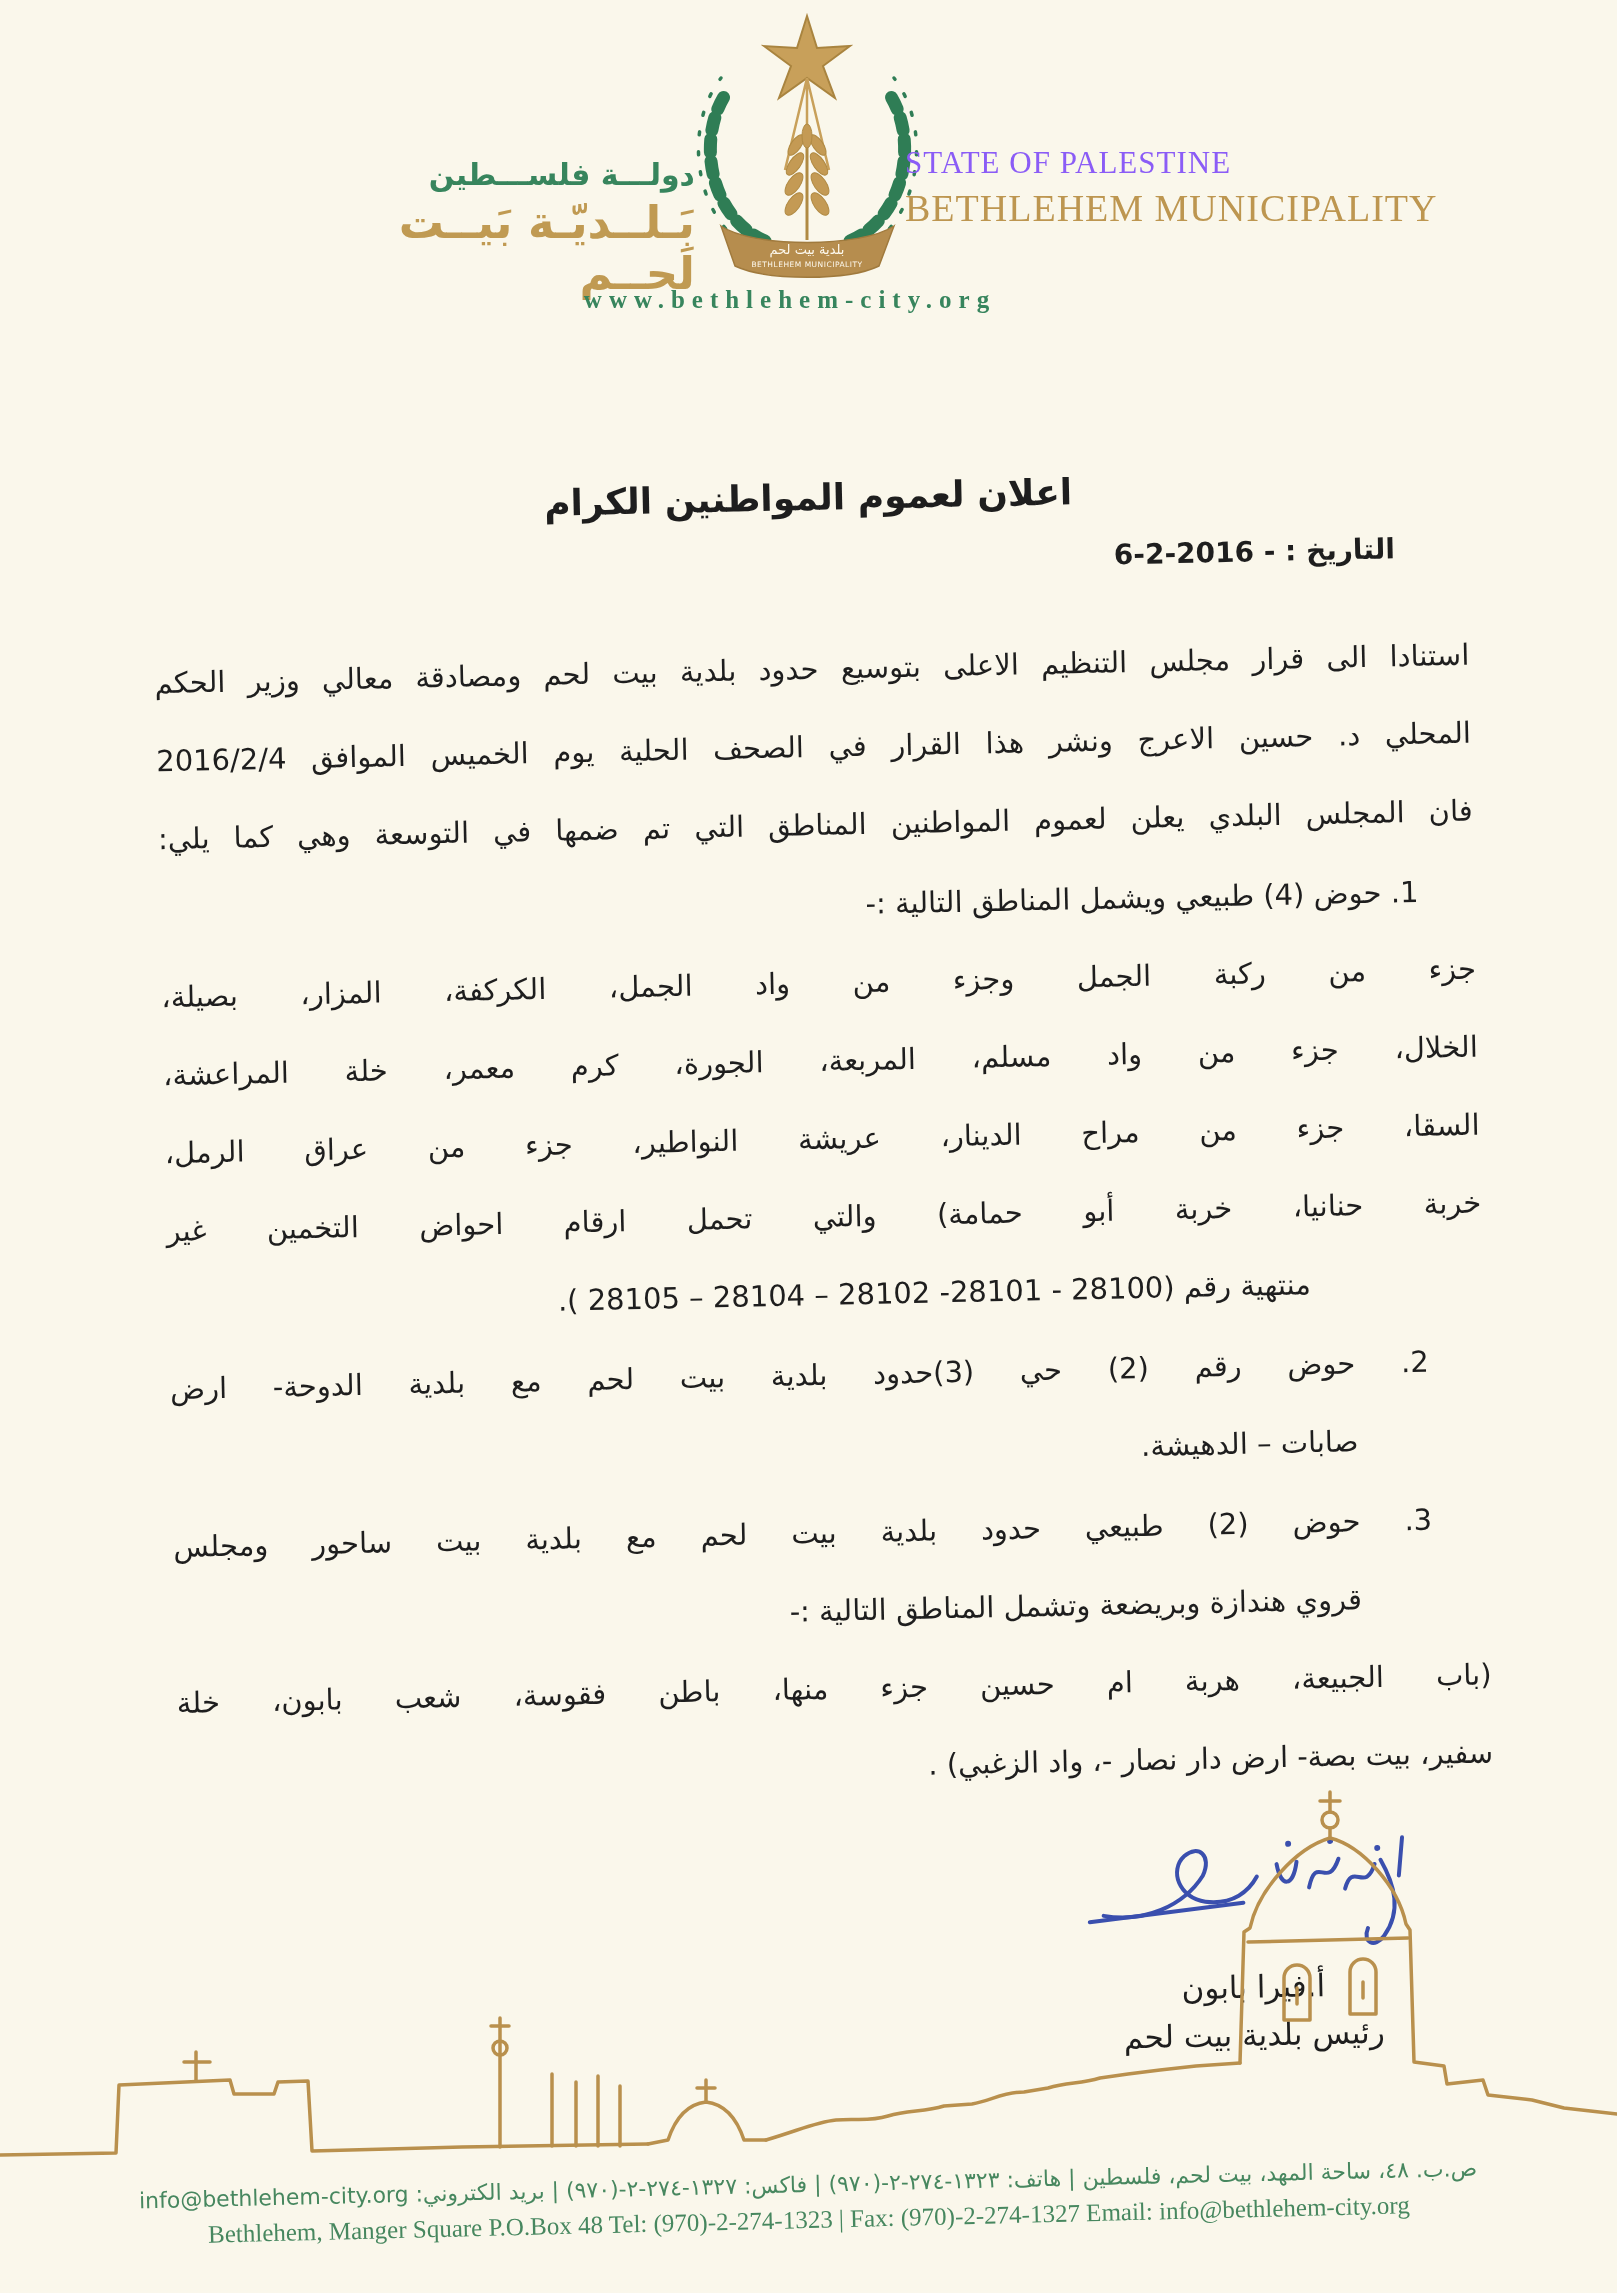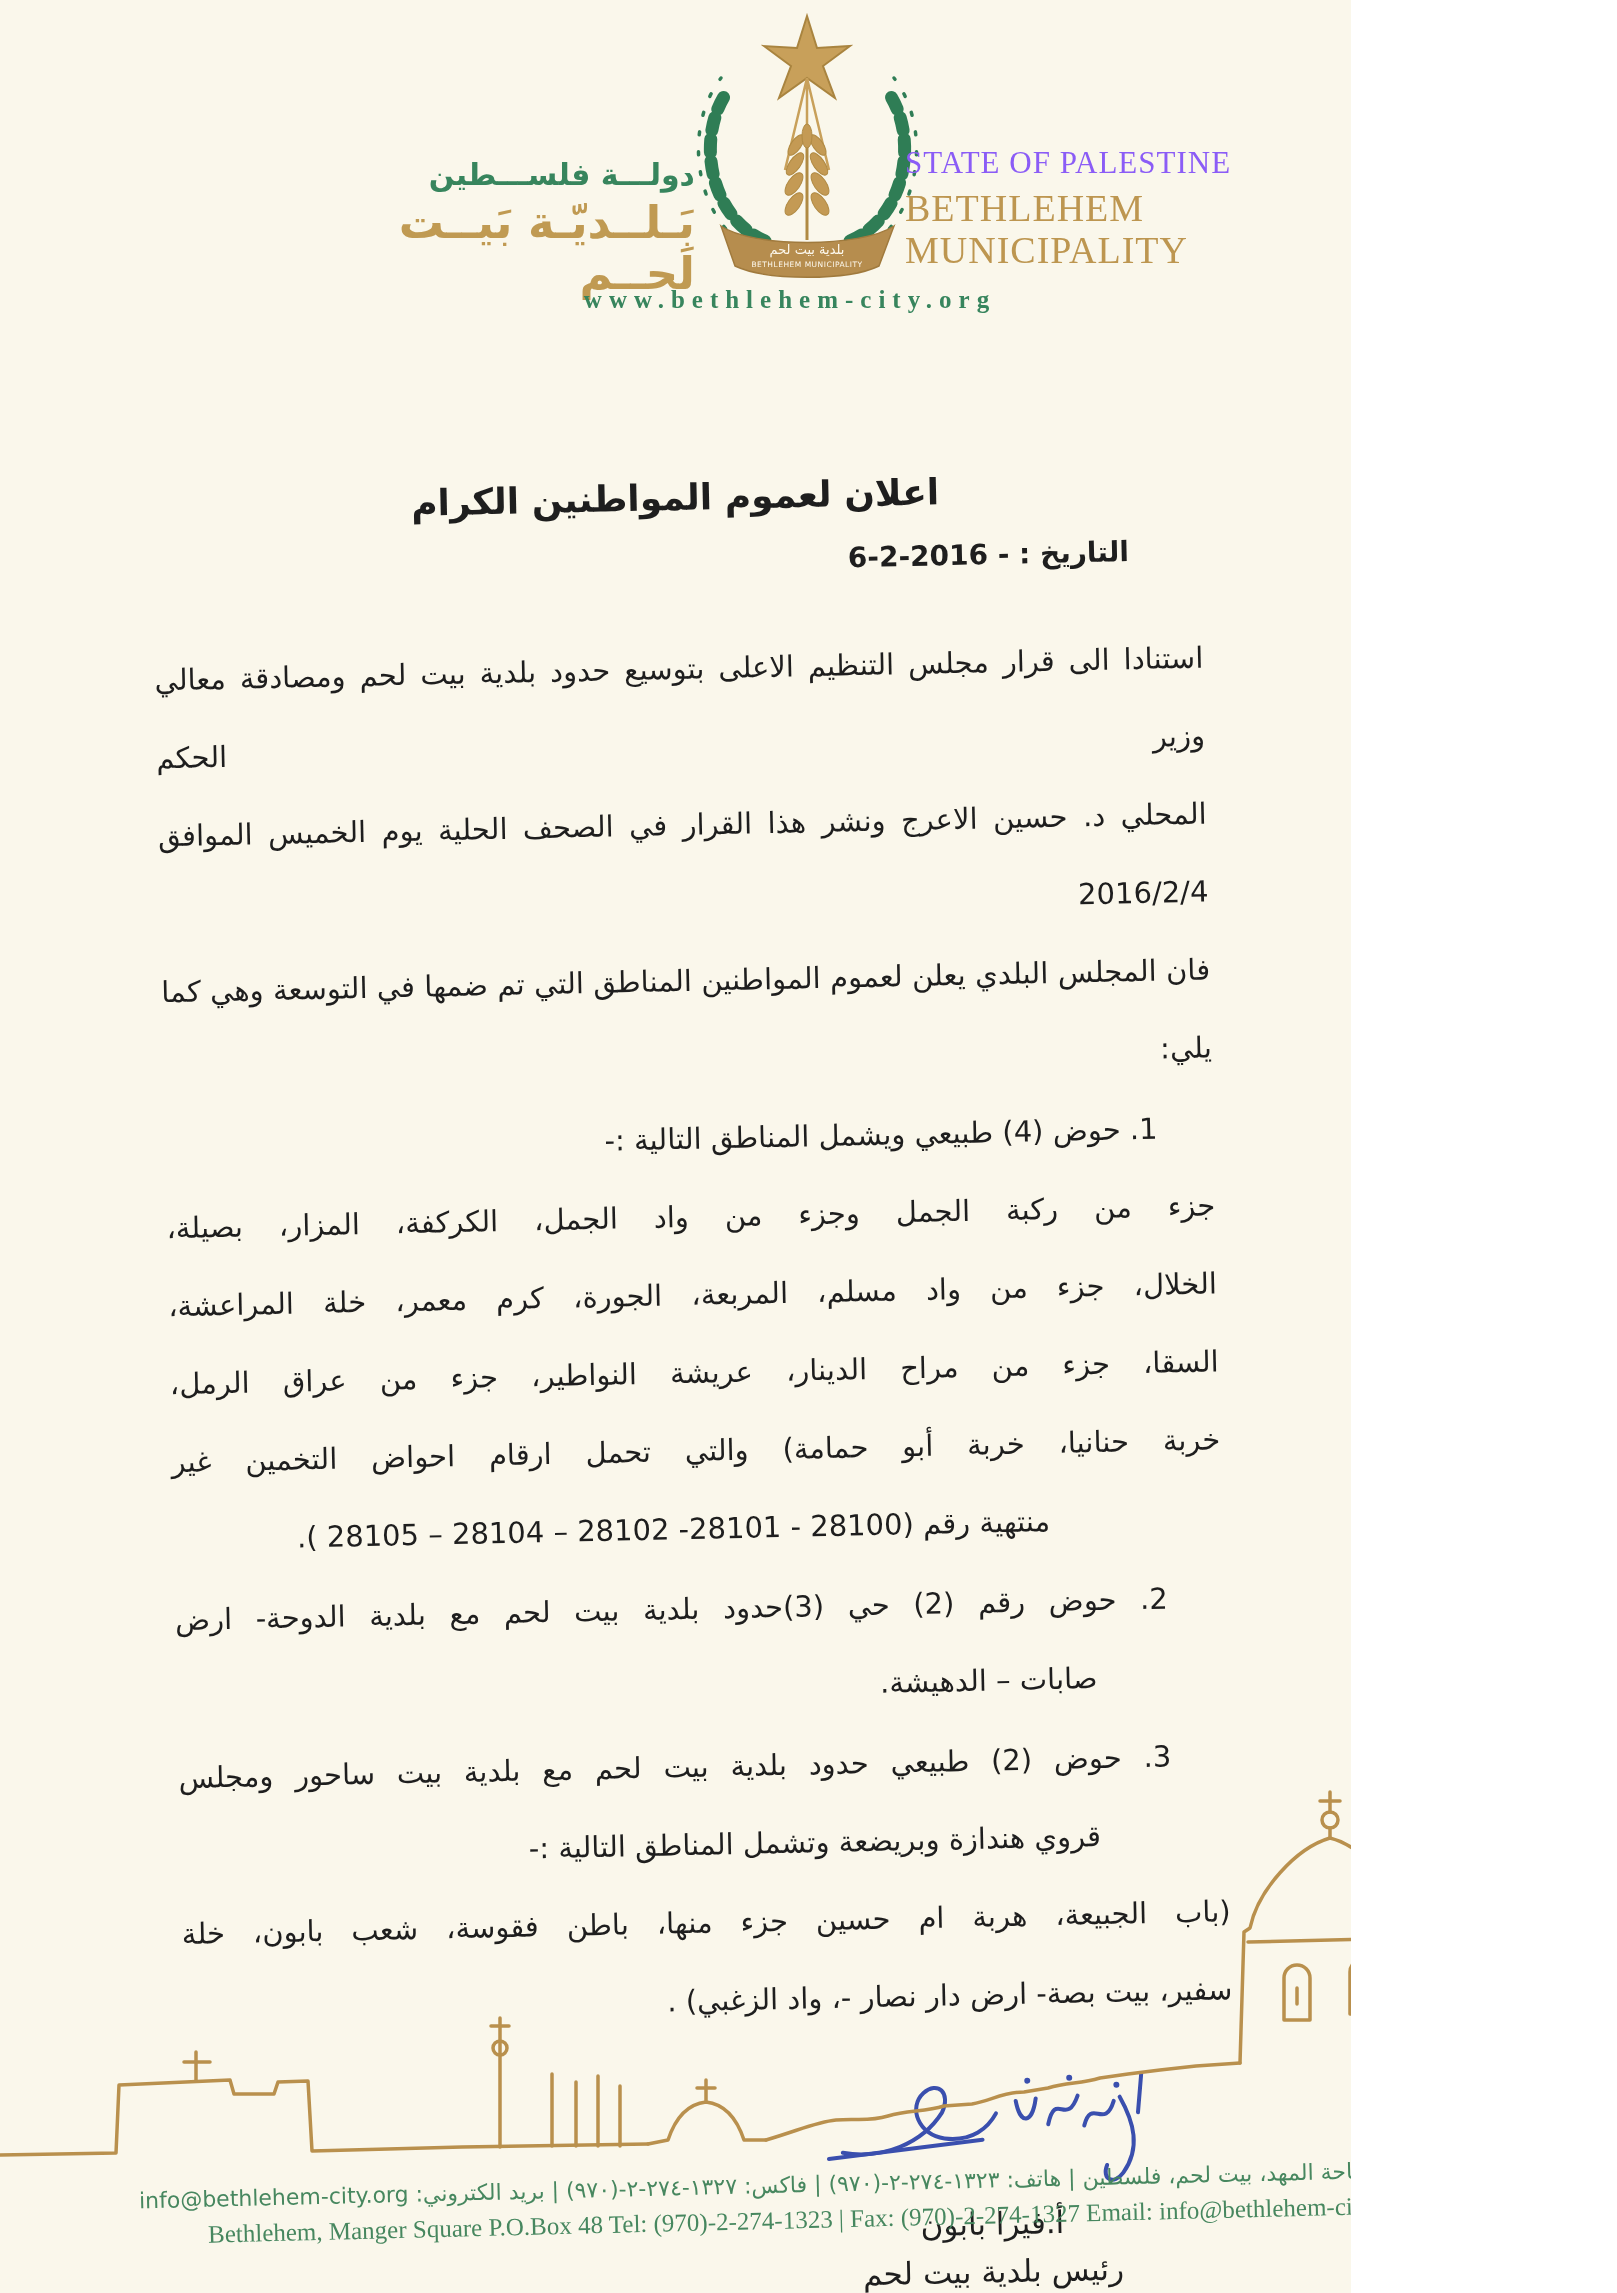--- a/index.html
+++ b/index.html
@@ -1,23 +1,22 @@
 <!DOCTYPE html>
 <html><head>
 <meta charset="utf-8">
 <style>
   html,body{margin:0;padding:0;}
   .page{
     position:relative;
-    width:1325px;height:2293px;
+    width:1617px;height:2293px;
     background:#faf7eb;
     overflow:hidden;
     font-family:"DejaVu Sans",sans-serif;
     color:#1e1e1e;
-    padding-left:26px;
   }
   
   .hdr-ar{
     position:absolute;left:350px;top:158px;width:345px;
     text-align:right;direction:rtl;line-height:1.15;
   }
   .hdr-ar .state{color:#37855d;font-size:30px;font-weight:bold;}
   .hdr-ar .city{color:#c09a52;font-size:45px;font-weight:bold;margin-top:4px;}
   .logo{position:absolute;left:665px;top:8px;width:285px;height:270px;}
   .hdr-en{position:absolute;left:905px;top:146px;font-family:"Liberation Serif",serif;line-height:1.1;}

